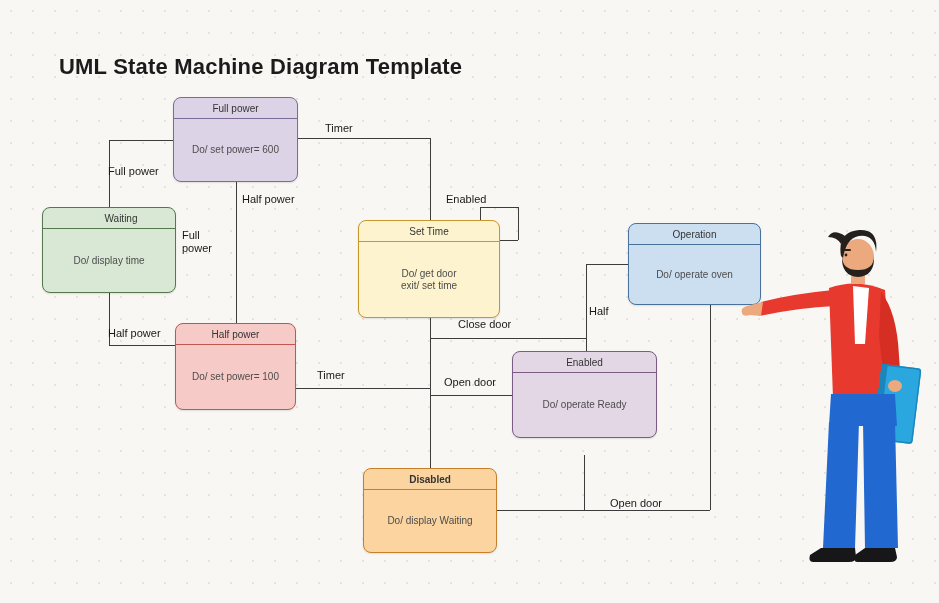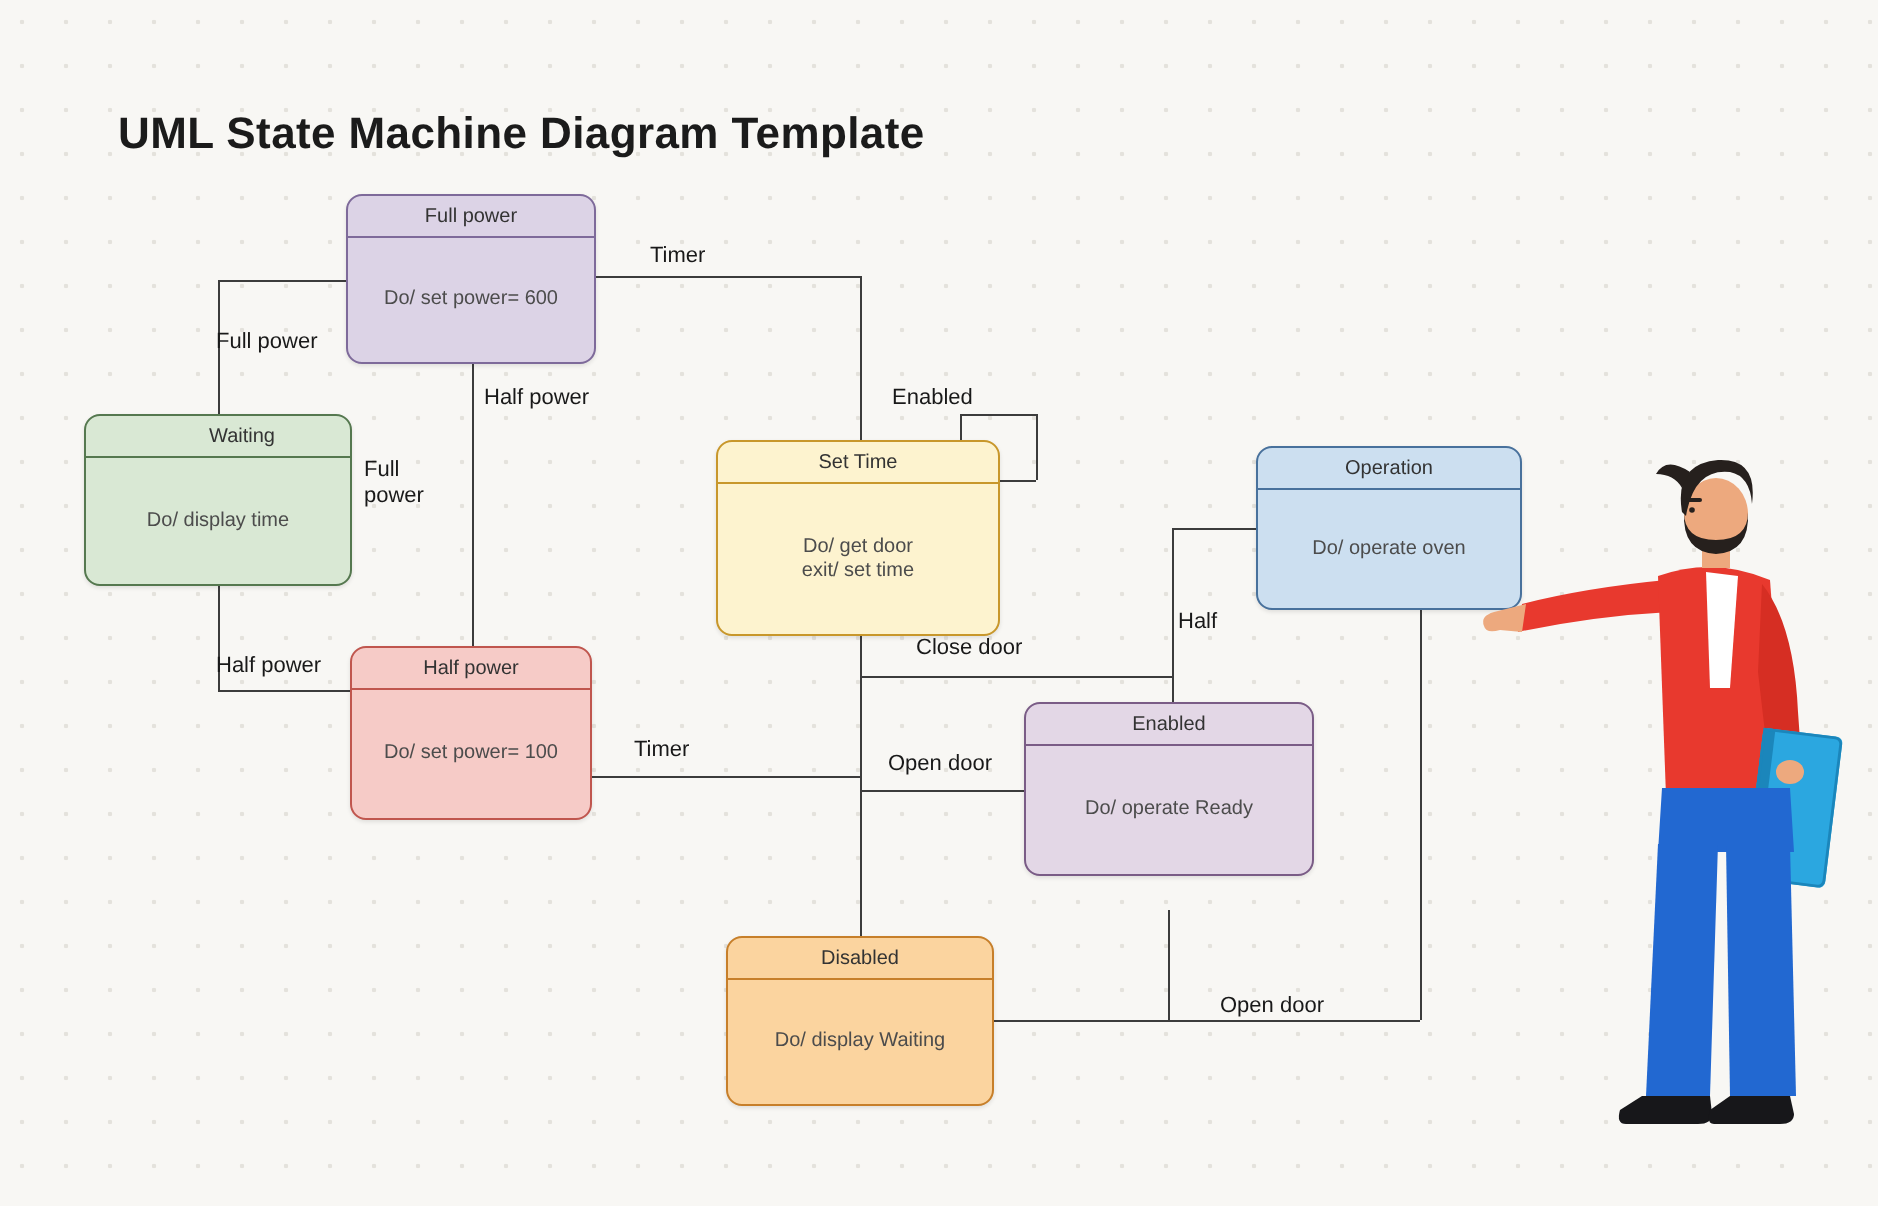--- a/index.html
+++ b/index.html
@@ -157,21 +157,21 @@
   <div class="node" id="n-enabled" style="background-color: rgb(227, 215, 230); border-color: rgb(122, 92, 134);">
     <div class="hd" style="border-bottom-color: rgb(122, 92, 134);">
         <span>Enabled</span>
       </div>
     <div class="bd">
       <span>Do/ operate Ready</span>
     </div>
   </div>
 
   <div class="node" id="n-disabled" style="background-color: rgb(251, 212, 159); border-color: rgb(199, 127, 42);">
-    <div class="hd" style="border-bottom-color: rgb(199, 127, 42);">
+    <div class="hd" style="border-bottom-color: rgb(199, 127, 42); font-weight: bold;">
         <span>Disabled</span>
       </div>
     <div class="bd">
       <span>Do/ display Waiting</span>
     </div>
   </div>
 
   <span class="elabel" id="el-0">Timer</span>
   <span class="elabel" id="el-1">Full power</span>
   <span class="elabel" id="el-2">Half power</span>

